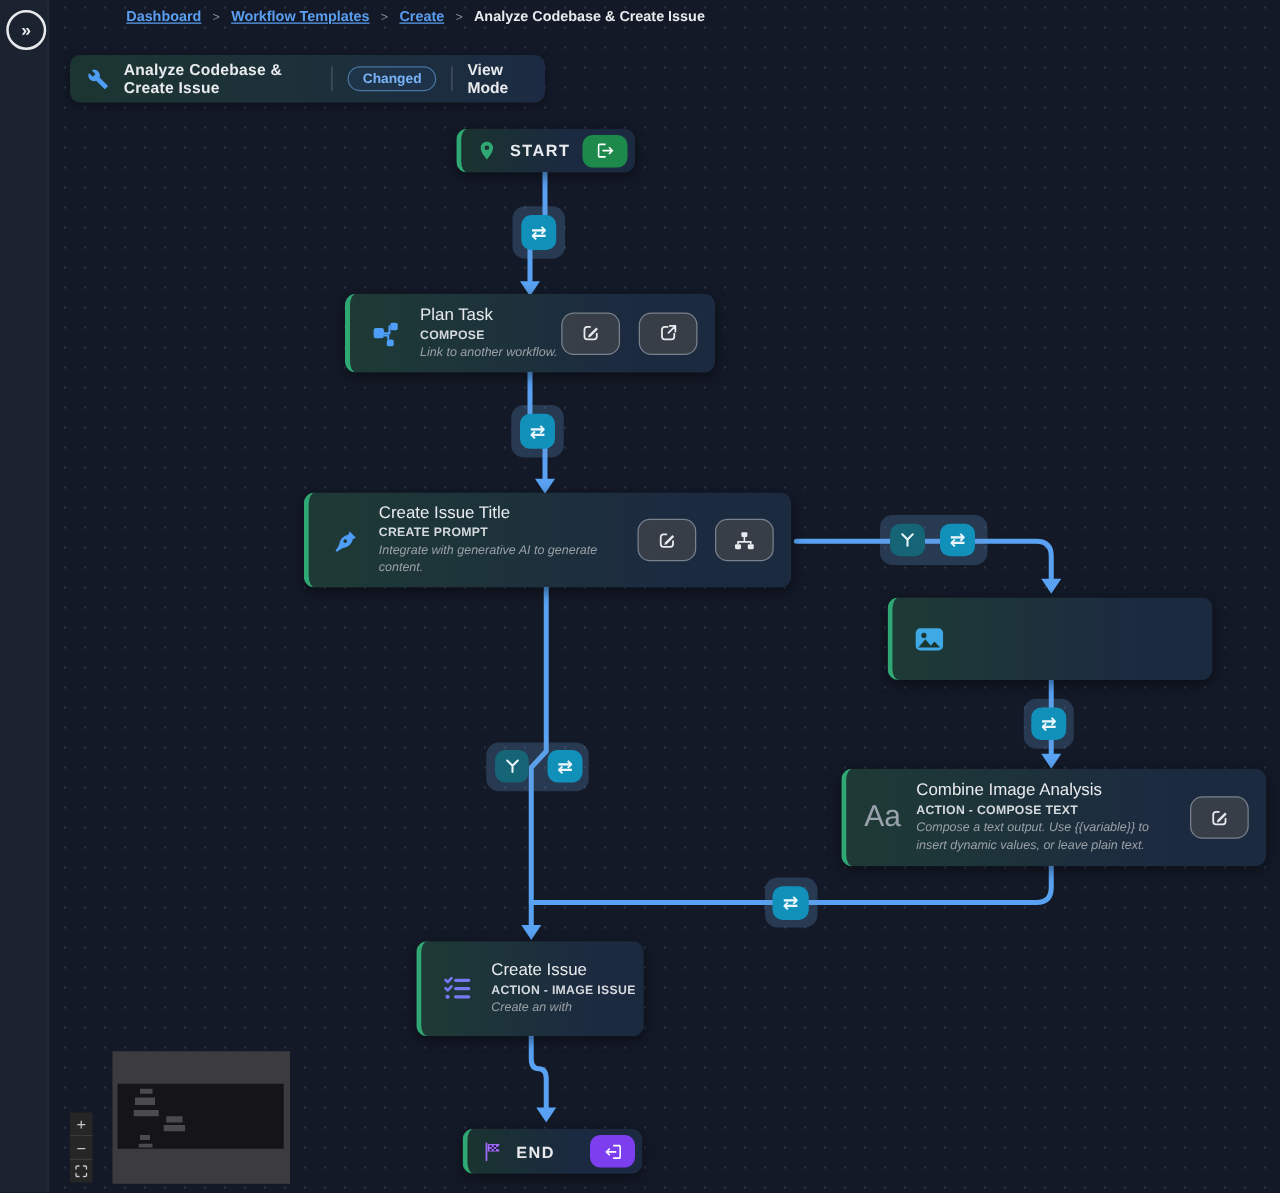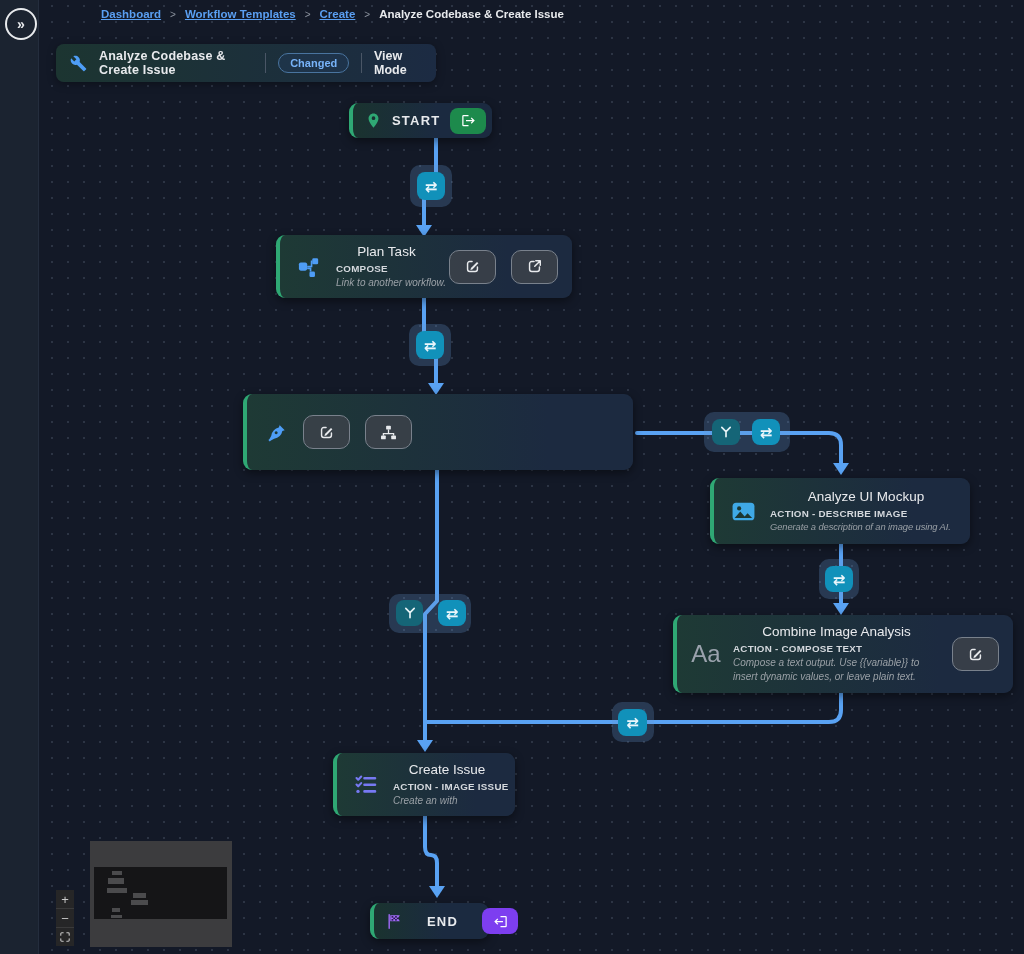--- a/index.html
+++ b/index.html
@@ -42,21 +42,21 @@
   .conn-dark{background:#156577;}
   .swap-glyph{color:#eaf6fb;font-size:15px;font-weight:700;line-height:1;}
   
   .node{position:absolute;display:flex;align-items:center;gap:12px;padding:0 14px;box-sizing:border-box;
     border-left:4px solid #2fa874;border-radius:9px;z-index:3;cursor:pointer;
     background:linear-gradient(90deg,#1e3a35 0%,#1c2a40 78%);
     box-shadow:0 3px 10px rgba(0,0,0,.45);}
   .node-sm{background:linear-gradient(90deg,#1a332f 0%,#1b2a40 60%);}
   .nicon{width:30px;flex:none;display:flex;align-items:center;justify-content:center;}
   .ntexts{flex:1;min-width:0;}
-  .ntitle{color:#e8eaed;font-size:13.5px;font-weight:500;margin-bottom:4px;text-align:center;}
+  .ntitle{color:#e8eaed;font-size:13.5px;font-weight:500;margin-bottom:4px;}
   .ntype{color:#d5d9de;font-size:9.8px;font-weight:700;letter-spacing:.25px;margin-bottom:2px;white-space:nowrap;}
   .ndesc{color:#9aa0a6;font-size:10px;line-height:1.38;font-style:italic;}
   .ndesc.nowrap{white-space:nowrap;}
   .nbtns{display:flex;gap:15px;flex:none;}
   .btn{width:45px;height:32px;border-radius:10px;background:rgba(60,66,74,.85);border:1px solid #79818c;
     display:flex;align-items:center;justify-content:center;cursor:pointer;}
   .pill-btn{width:36px;height:26px;border-radius:8px;display:flex;align-items:center;justify-content:center;cursor:pointer;flex:none;}
   .start-label,.end-label{color:#e8eaed;font-size:13px;font-weight:700;letter-spacing:1.2px;}
   
   .minimap{position:absolute;left:90px;top:841px;width:142px;height:106px;background:#3c3c3e;z-index:5;cursor:pointer;}
@@ -154,21 +154,21 @@
 </div>
 <div class="conn-icon conn-teal" style="left:438px;top:600px;width:28px;height:26px;">
   <span class="swap-glyph">⇄</span>
 </div>
 
 <div class="conn-box" style="left:612px;top:702px;width:42px;height:40px;"></div>
 <div class="conn-icon conn-teal" style="left:618px;top:709px;width:29px;height:27px;">
   <span class="swap-glyph">⇄</span>
 </div>
 
-<div class="node node-sm" style="left:349px;top:103px;width:143px;height:35px;padding:0 6px 0 12px;gap:10px;">
+<div class="node node-sm" style="left:365px;top:103px;width:143px;height:35px;padding:0 6px 0 12px;gap:10px;">
   <span style="display:flex;">
     <svg viewBox="0 0 24 24" width="17" height="17">
         <path fill="#2fa874" fill-rule="evenodd" d="M12 2C8.1 2 5 5.1 5 9c0 5.2 7 13 7 13s7-7.8 7-13c0-3.9-3.1-7-7-7zm0 9.3a2.6 2.6 0 1 1 0-5.2 2.6 2.6 0 0 1 0 5.2z"></path>
       </svg>
   </span>
   <span class="start-label">START</span>
   <span class="pill-btn" style="margin-left:auto;background:#1d8a4c;">
     <svg viewBox="0 0 24 24" width="15" height="15">
         <path fill="#fff" d="M17 7l-1.4 1.4 2.6 2.6H8v2h10.2l-2.6 2.6L17 17l5-5-5-5zM4 5h8V3H4a2 2 0 0 0-2 2v14a2 2 0 0 0 2 2h8v-2H4V5z"></path>
       </svg>
@@ -206,20 +206,25 @@
     </span>
   </span>
 </div>
 
 <div class="node" style="left:243px;top:394px;width:390px;height:76px;">
   <span class="nicon">
     <svg viewBox="0 0 24 24" width="21" height="21">
         <path fill="#4e9df6" fill-rule="evenodd" d="M14.6 2.6l6.8 6.8-2.7 1a10.2 10.2 0 0 1-3 5.6 10.8 10.8 0 0 1-6.4 3L5.6 21l-1.3 1.3-1.6-1.6L4 19.4l2-3.7a10.8 10.8 0 0 1 3-6.4 10.2 10.2 0 0 1 5.6-3l1-2.7zM11.6 10.7a1.7 1.7 0 1 0 .01 0z"></path>
       </svg>
   </span>
+  <span class="ntexts">
+    <div class="ntitle">Create Issue Title</div>
+    <div class="ntype">CREATE PROMPT</div>
+    <div class="ndesc" style="max-width:200px;">Integrate with generative AI to generate content.</div>
+  </span>
   <span class="nbtns">
     <span class="btn">
       <svg viewBox="0 0 20 20" width="17" height="17">
           <path d="M9.5 4.2H6.8C5.2 4.2 4.2 5.2 4.2 6.8v6.4c0 1.6 1 2.6 2.6 2.6h6.4c1.6 0 2.6-1 2.6-2.6V10.5" stroke="#e8eaed" stroke-width="1.7" fill="none" stroke-linecap="round"></path>
           <path fill="#e8eaed" d="M8.2 11.8l7.1-7.1 1.6 1.6-7.1 7.1-2.2.6z"></path>
         </svg>
     </span>
     <span class="btn">
       <svg viewBox="0 0 20 20" width="17" height="17">
           <g fill="#e8eaed">
@@ -234,64 +239,59 @@
 </div>
 
 <div class="node" style="left:710px;top:478px;width:260px;height:66px;padding-right:8px;">
   <span class="nicon">
     <svg viewBox="0 0 24 24" width="25" height="25">
         <rect x="1.5" y="3.5" width="21" height="17" rx="3.5" fill="#3fa9e6"></rect>
         <circle cx="7.8" cy="9" r="2" fill="#1c3732"></circle>
         <path d="M3.5 18.2l5.4-6.3 4.2 4.9 2.8-3.1 4.4 4.5z" fill="#1c3732"></path>
       </svg>
   </span>
-  <span class="ntexts">
-    <div class="ntitle">Analyze UI Mockup</div>
-    <div class="ntype">ACTION - DESCRIBE IMAGE</div>
-    <div class="ndesc nowrap" style="font-size:9.4px;letter-spacing:-.1px;">Generate a description of an image using AI.</div>
-  </span>
 </div>
 
 <div class="node" style="left:673px;top:615px;width:340px;height:78px;">
   <span class="nicon" style="color:#9aa2ad;font-size:24px;font-weight:400;">Aa</span>
   <span class="ntexts">
     <div class="ntitle">Combine Image Analysis</div>
     <div class="ntype">ACTION - COMPOSE TEXT</div>
     <div class="ndesc" style="max-width:205px;">Compose a text output. Use {{variable}} to insert dynamic values, or leave plain text.</div>
   </span>
   <span class="nbtns">
     <span class="btn">
       <svg viewBox="0 0 20 20" width="17" height="17">
           <path d="M9.5 4.2H6.8C5.2 4.2 4.2 5.2 4.2 6.8v6.4c0 1.6 1 2.6 2.6 2.6h6.4c1.6 0 2.6-1 2.6-2.6V10.5" stroke="#e8eaed" stroke-width="1.7" fill="none" stroke-linecap="round"></path>
           <path fill="#e8eaed" d="M8.2 11.8l7.1-7.1 1.6 1.6-7.1 7.1-2.2.6z"></path>
         </svg>
     </span>
   </span>
 </div>
 
-<div class="node" style="left:333px;top:753px;width:182px;height:63px;">
+<div class="node" style="left:333px;top:753px;width:182px;height:76px;">
   <span class="nicon">
     <svg viewBox="0 0 24 24" width="24" height="24">
         <g stroke="#7779f3" stroke-width="2.6" stroke-linecap="round" fill="none">
           <path d="M10.5 5.2H21M10.5 11.8H21M10.5 18.4H21"></path>
         </g>
         <g stroke="#7779f3" stroke-width="2.1" stroke-linecap="round" stroke-linejoin="round" fill="none">
           <path d="M2.5 5l1.7 1.7 3-3.2M2.5 11.6l1.7 1.7 3-3.2"></path>
         </g>
         <circle cx="4" cy="18.4" r="1.7" fill="#7779f3"></circle>
       </svg>
   </span>
   <span class="ntexts">
     <div class="ntitle">Create Issue</div>
     <div class="ntype">ACTION - IMAGE ISSUE</div>
     <div class="ndesc nowrap">Create an with</div>
   </span>
 </div>
 
-<div class="node node-sm" style="left:370px;top:903px;width:119px;height:36px;padding:0 6px 0 12px;gap:24px;">
+<div class="node node-sm" style="left:370px;top:903px;width:144px;height:36px;padding:0 6px 0 12px;gap:10px;">
   <span style="display:flex;">
     <svg viewBox="0 0 24 24" width="17" height="17">
         <path d="M4.5 2.5v19" stroke="#a06af8" stroke-width="2" stroke-linecap="round"></path>
         <path fill="#a06af8" d="M6 3h13.5l-2.6 4.3 2.6 4.2H6z"></path>
         <g fill="#241744">
           <rect x="7.8" y="4.4" width="2.5" height="2.1"></rect>
           <rect x="12.8" y="4.4" width="2.5" height="2.1"></rect>
           <rect x="10.3" y="6.5" width="2.5" height="2.1"></rect>
           <rect x="15.3" y="6.5" width="2.5" height="2.1"></rect>
           <rect x="7.8" y="8.6" width="2.5" height="2.1"></rect>

